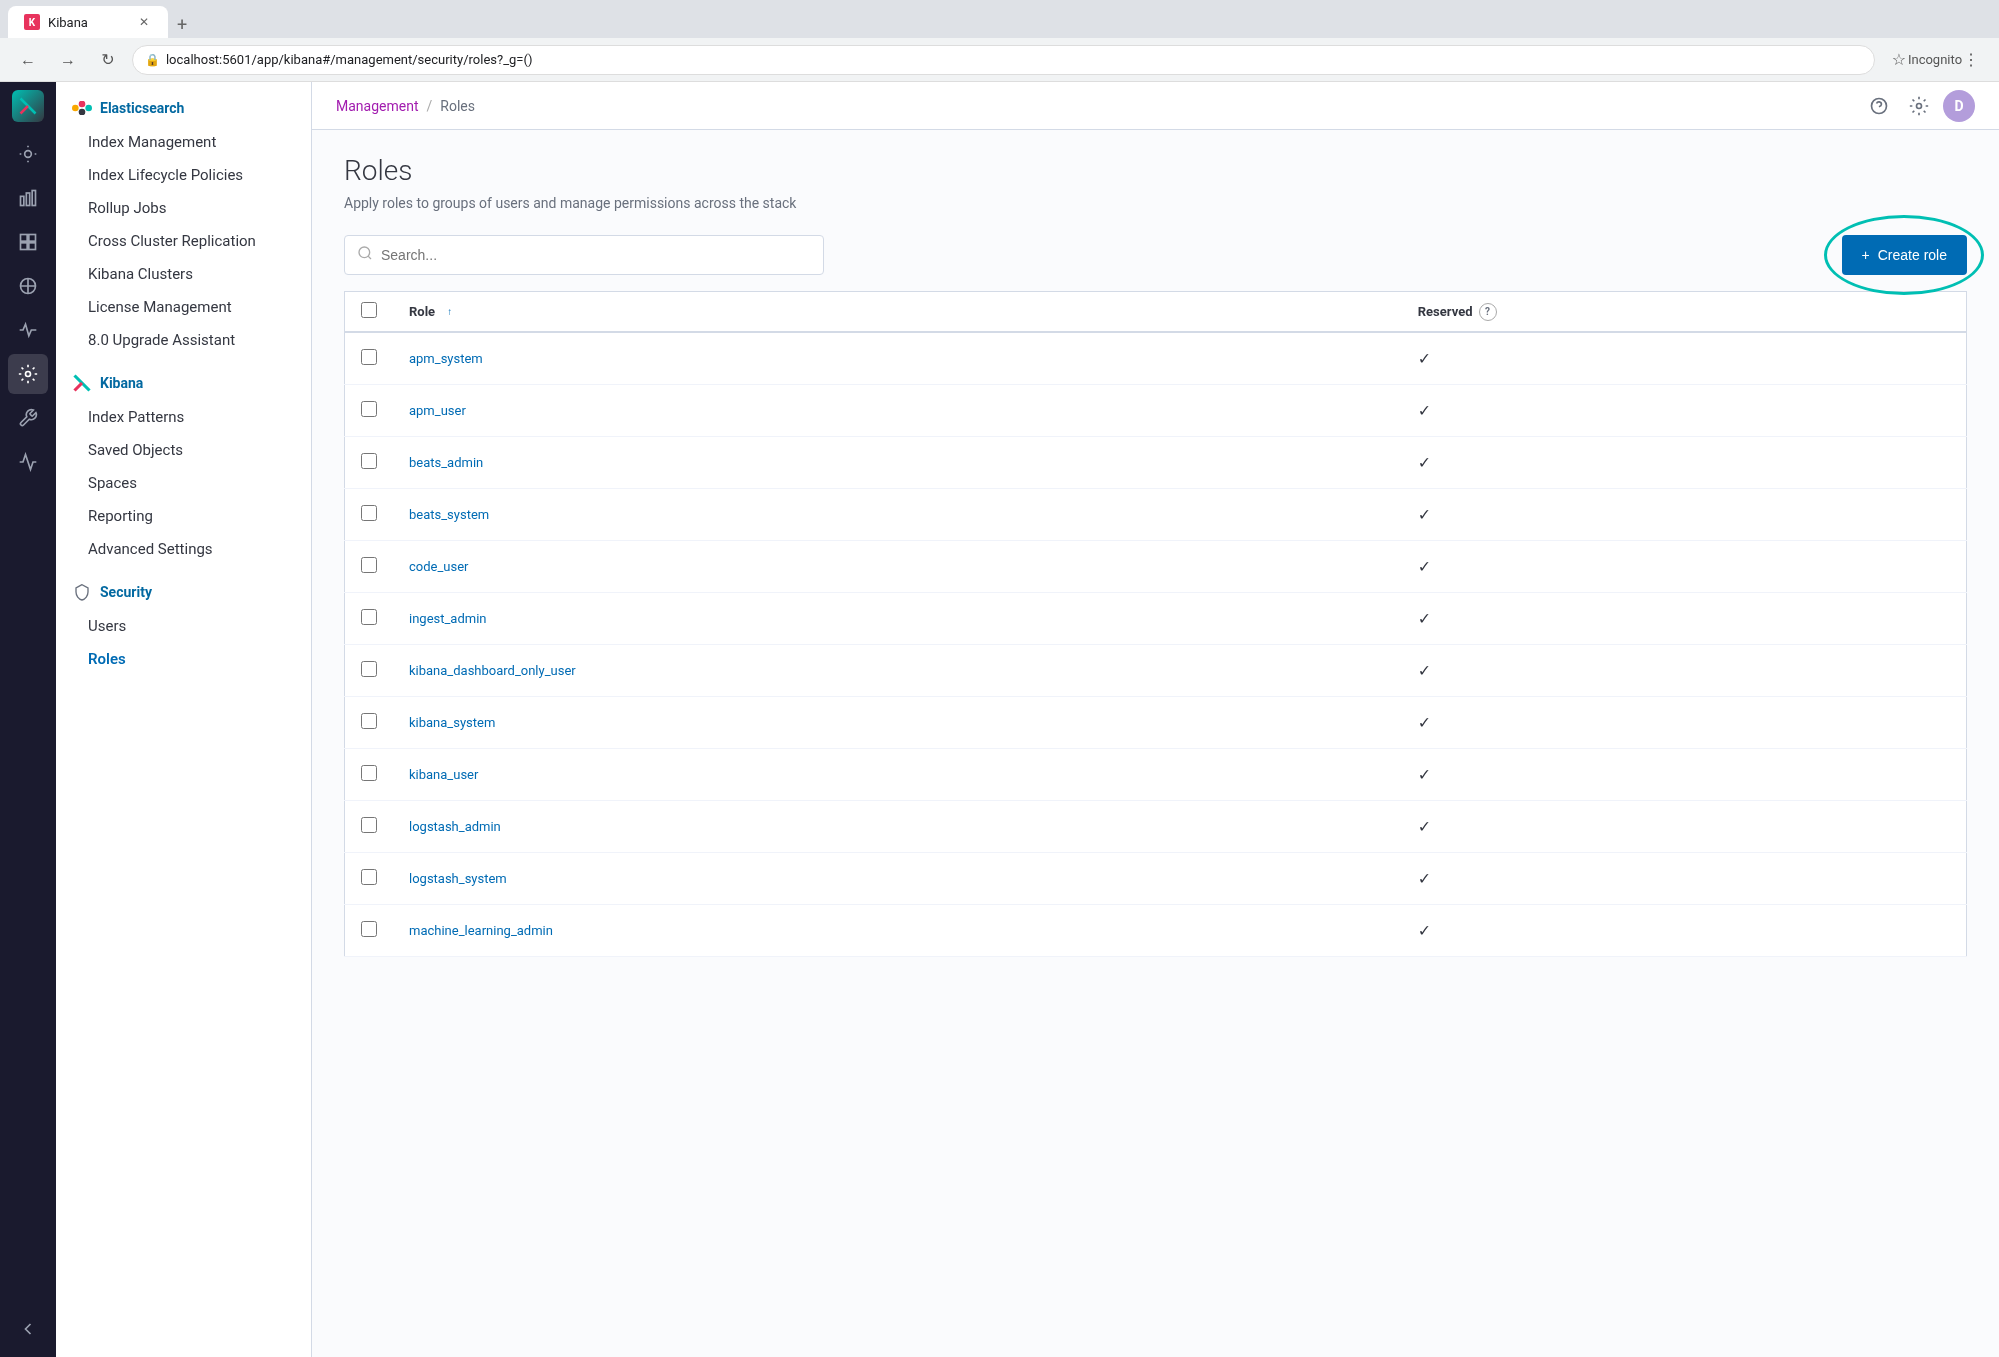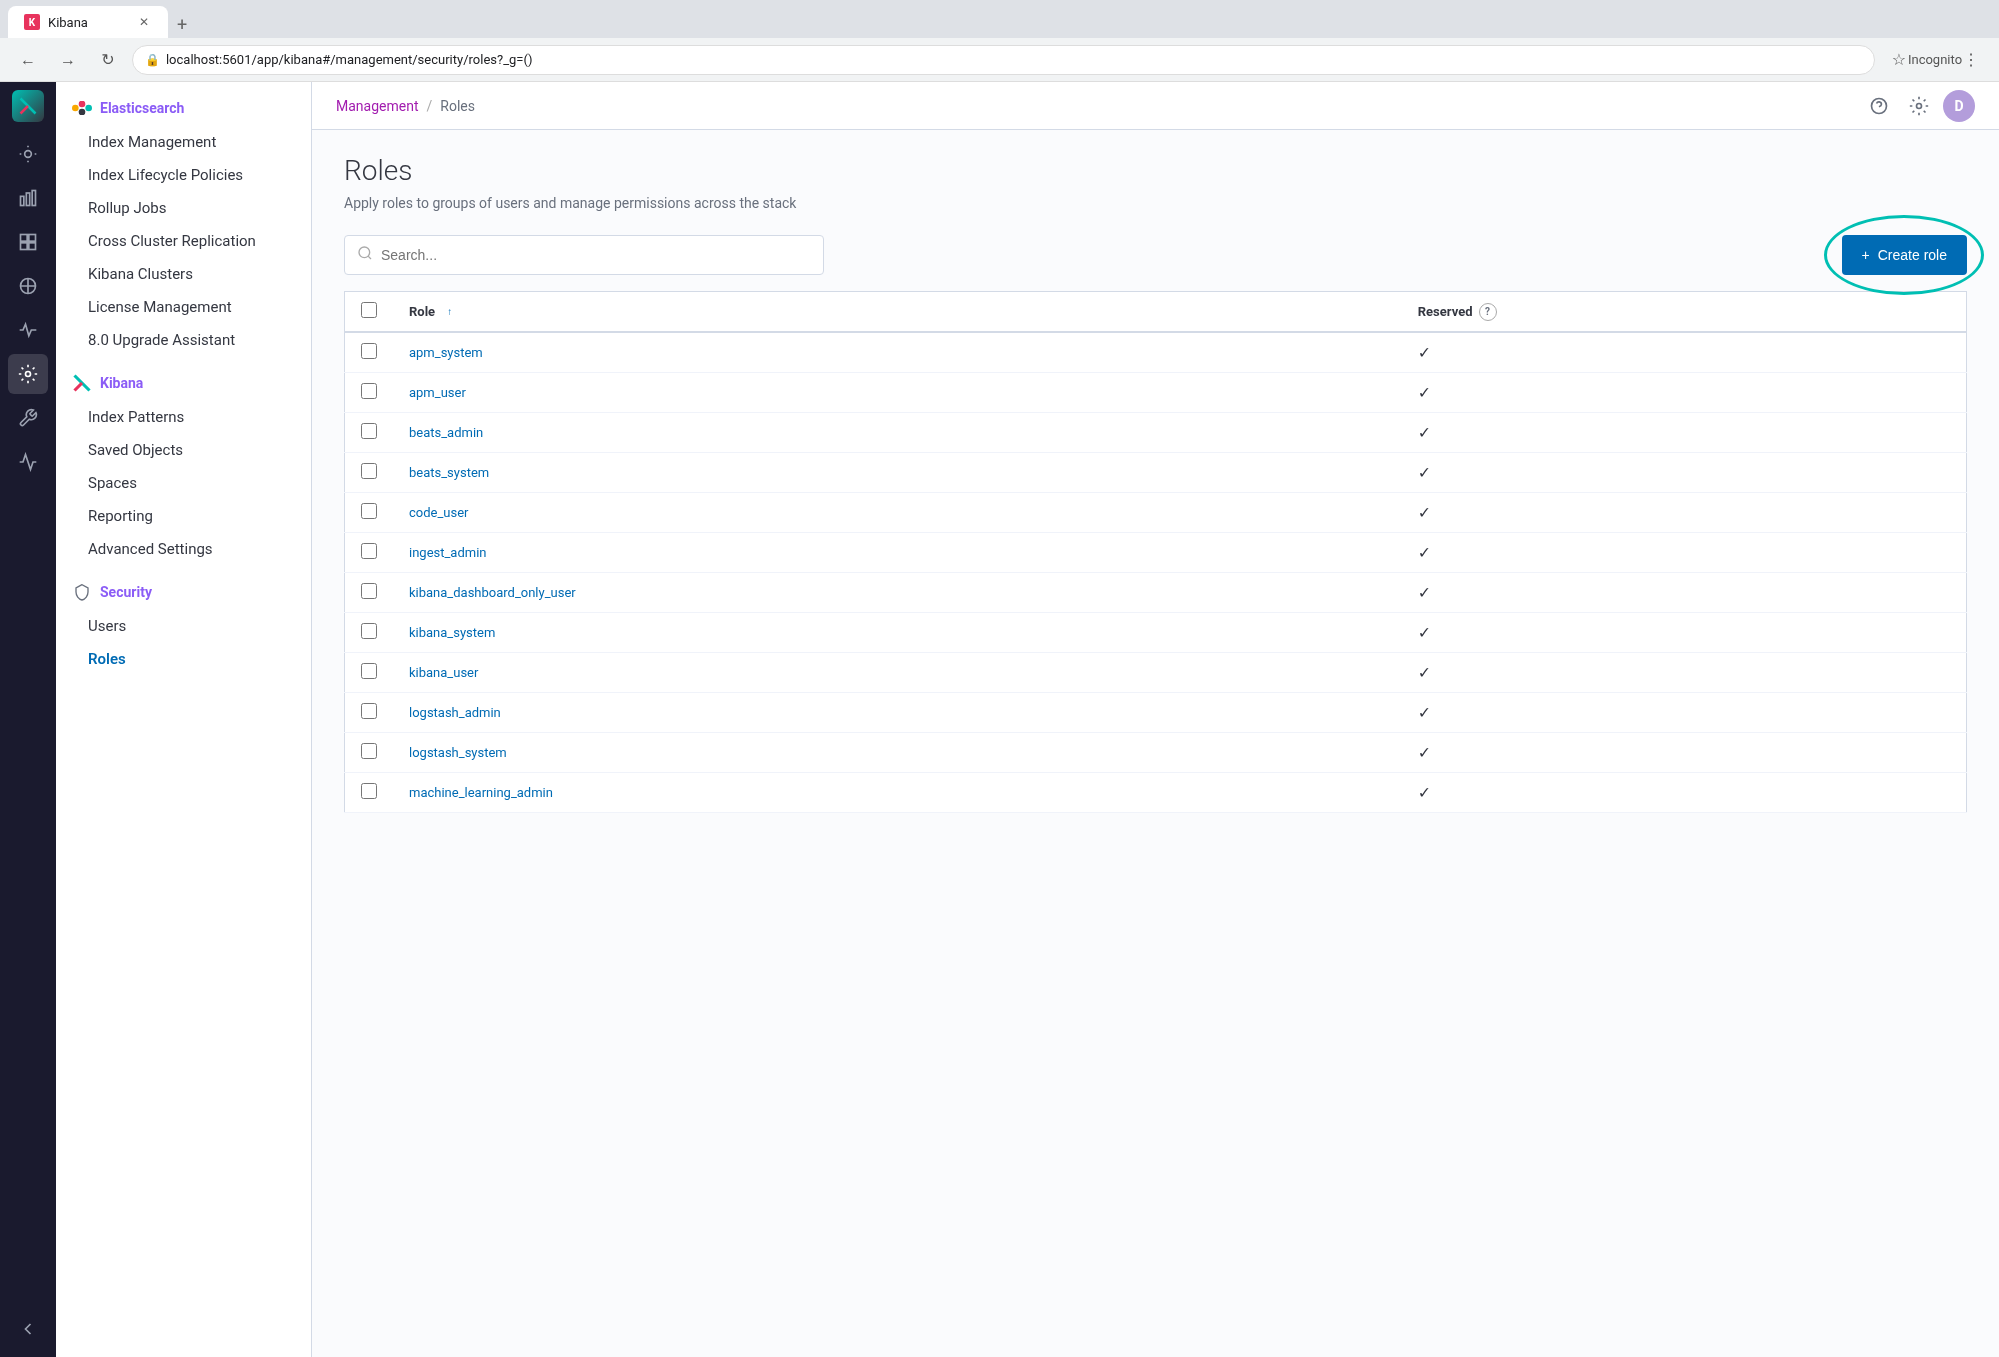--- a/index.html
+++ b/index.html
@@ -26,21 +26,21 @@
 
     
     .sidebar-icons { width: 56px; background: #1a1a2e; display: flex; flex-direction: column; align-items: center; padding: 8px 0; gap: 4px; }
     .sidebar-icon { width: 40px; height: 40px; border-radius: 6px; display: flex; align-items: center; justify-content: center; cursor: pointer; color: #9ba1b0; font-size: 18px; }
     .sidebar-icon.active { background: rgba(255,255,255,0.15); color: white; }
     .kibana-logo { width: 32px; height: 32px; background: linear-gradient(135deg, #00bfb3, #343741); border-radius: 6px; display: flex; align-items: center; justify-content: center; color: white; font-weight: bold; font-size: 14px; margin-bottom: 8px; }
 
     
     .nav-panel { width: 256px; background: white; border-right: 1px solid #d3dae6; overflow-y: auto; padding: 8px 0; }
     .nav-section { margin-bottom: 8px; }
-    .nav-section-header { display: flex; align-items: center; gap: 8px; padding: 8px 16px; font-weight: 700; font-size: 14px; color: #8b5cf6; }
+    .nav-section-header { display: flex; align-items: center; gap: 8px; padding: 8px 16px; font-weight: 700; font-size: 14px; color: #0369a1; }
     .nav-section-icon { width: 20px; height: 20px; display: flex; align-items: center; justify-content: center; }
     .nav-item { padding: 6px 16px 6px 32px; cursor: pointer; color: #343741; font-size: 15px; line-height: 1.4; }
     .nav-item.active { color: #006bb4; font-weight: 600; }
 
     
     .header { background: white; border-bottom: 1px solid #d3dae6; height: 48px; display: flex; align-items: center; padding: 0 24px; gap: 8px; }
     .breadcrumb { display: flex; align-items: center; gap: 8px; color: #69707d; font-size: 14px; }
     .header-actions { margin-left: auto; display: flex; gap: 8px; }
     .header-btn { width: 32px; height: 32px; border-radius: 50%; display: flex; align-items: center; justify-content: center; cursor: pointer; }
     .avatar { width: 32px; height: 32px; border-radius: 50%; background: #b39ddb; display: flex; align-items: center; justify-content: center; color: white; font-size: 14px; font-weight: bold; }
@@ -59,21 +59,21 @@
     .search-icon { color: #aaa; font-size: 16px; }
 
     
     .create-btn-wrapper { position: relative; display: flex; align-items: center; justify-content: center; }
     .create-btn-circle { position: absolute; width: 160px; height: 80px; border: 3px solid #00bfb3; border-radius: 50%; pointer-events: none; }
     .create-role-btn { background: #006bb4; color: white; border: none; border-radius: 4px; padding: 0 20px; height: 40px; cursor: pointer; font-size: 14px; font-weight: 500; display: flex; align-items: center; gap: 8px; position: relative; z-index: 1; }
 
     
     .roles-table { width: 100%; border-collapse: collapse; background: white; border: 1px solid #d3dae6; border-radius: 4px; margin-top: 16px; }
     .roles-table th { padding: 10px 16px; text-align: left; font-size: 13px; font-weight: 700; color: #343741; border-bottom: 2px solid #d3dae6; background: white; }
-    .roles-table td { padding: 10px 16px; border-bottom: 1px solid #f0f3fa; font-size: 13px; color: #343741; }
+    .roles-table td { padding: 16px 16px; border-bottom: 1px solid #f0f3fa; font-size: 13px; color: #343741; }
     .role-link { color: #006bb4; text-decoration: none; cursor: pointer; }
     .check-col { width: 40px; text-align: center; }
     .checkbox { width: 16px; height: 16px; cursor: pointer; accent-color: #006bb4; }
     .checkmark { color: #343741; font-size: 16px; }
     .th-role { display: flex; align-items: center; gap: 12px; cursor: pointer; }
     .sort-arrow { font-size: 10px; color: #006bb4; }
     .reserved-header { display: flex; align-items: center; gap: 6px; }
     .help-icon { width: 18px; height: 18px; border-radius: 50%; border: 1px solid #aaa; display: flex; align-items: center; justify-content: center; font-size: 10px; color: #69707d; cursor: pointer; }
 
     

